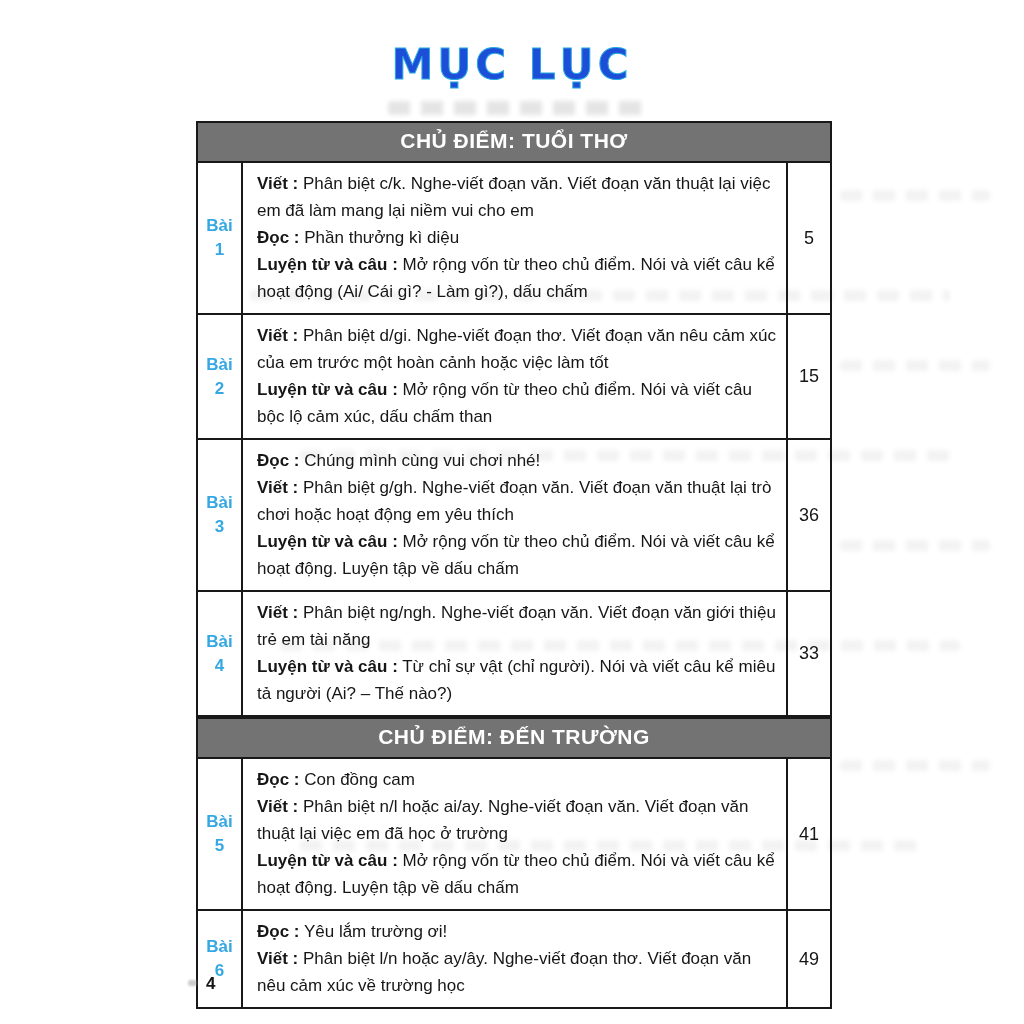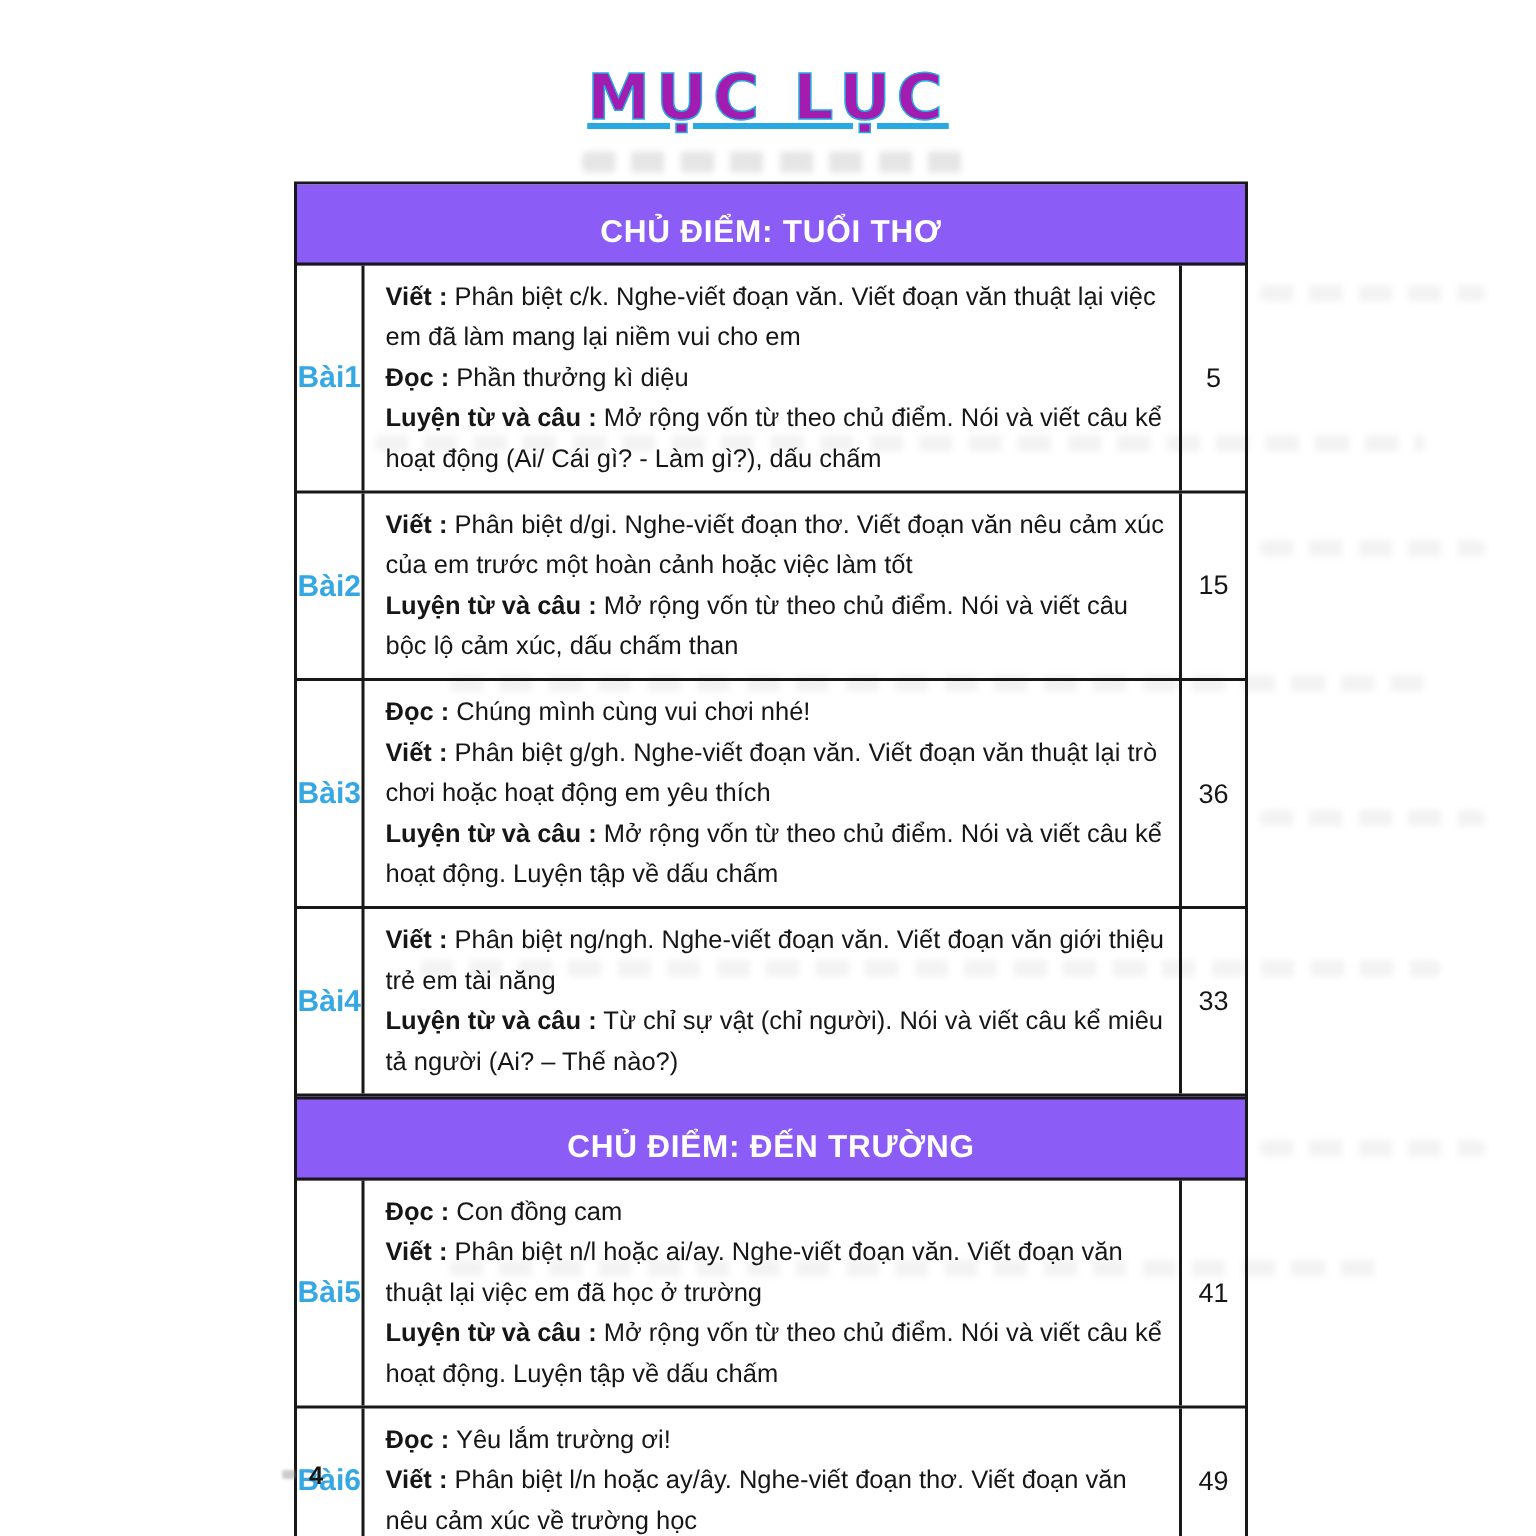--- a/index.html
+++ b/index.html
@@ -13,22 +13,21 @@
   }
 
   
   .page-title {
     position:absolute; top:40px; left:0; right:0;
     text-align:center;
     font-family:"DejaVu Sans", sans-serif;
     font-weight:800;
     font-size:42px;
     letter-spacing:4px;
-    color:#a21caf;
-    text-decoration:underline;
+    color:#1d4ed8;
     -webkit-text-stroke:1px #29a9e1;
   }
 
   
   .ghost {
     position:absolute;
     height:11px;
     background:repeating-linear-gradient(90deg,#8c8c8c 0 22px, transparent 22px 33px);
     filter:blur(2px);
     opacity:.10;
@@ -40,45 +39,45 @@
   
   .toc {
     position:absolute;
     left:196px; top:121px;
     width:636px;
     border:2.5px solid #181818;
     box-sizing:border-box;
     background:transparent;
   }
   .section-header {
-    background:#8b5cf6;
+    background:#737373;
     color:#ffffff;
     text-align:center;
     font-weight:bold;
     font-size:21px;
     letter-spacing:.5px;
-    padding:20px 0 8px 0;
+    padding:6px 0 8px 0;
     border-bottom:2px solid #181818;
   }
   .section-header.second { border-top:2px solid #181818; }
 
   .toc-row {
     display:grid;
     grid-template-columns:45px 1fr 44px;
     border-bottom:2px solid #181818;
   }
   .toc-row.last { border-bottom:none; }
 
   .cell-bai {
     border-right:2px solid #181818;
-    display:flex; flex-direction:row;
+    display:flex; flex-direction:column;
     align-items:center; justify-content:center;
     color:#35a8e4;
     font-weight:bold;
-    font-size:20px;
+    font-size:17px;
     line-height:1.4;
     text-align:center;
   }
   .cell-content {
     padding:7px 8px 8px 14px;
     font-size:17px;
     line-height:27px;
   }
   .cell-content .item { margin:0; }
   .cell-content .k { font-weight:bold; }

